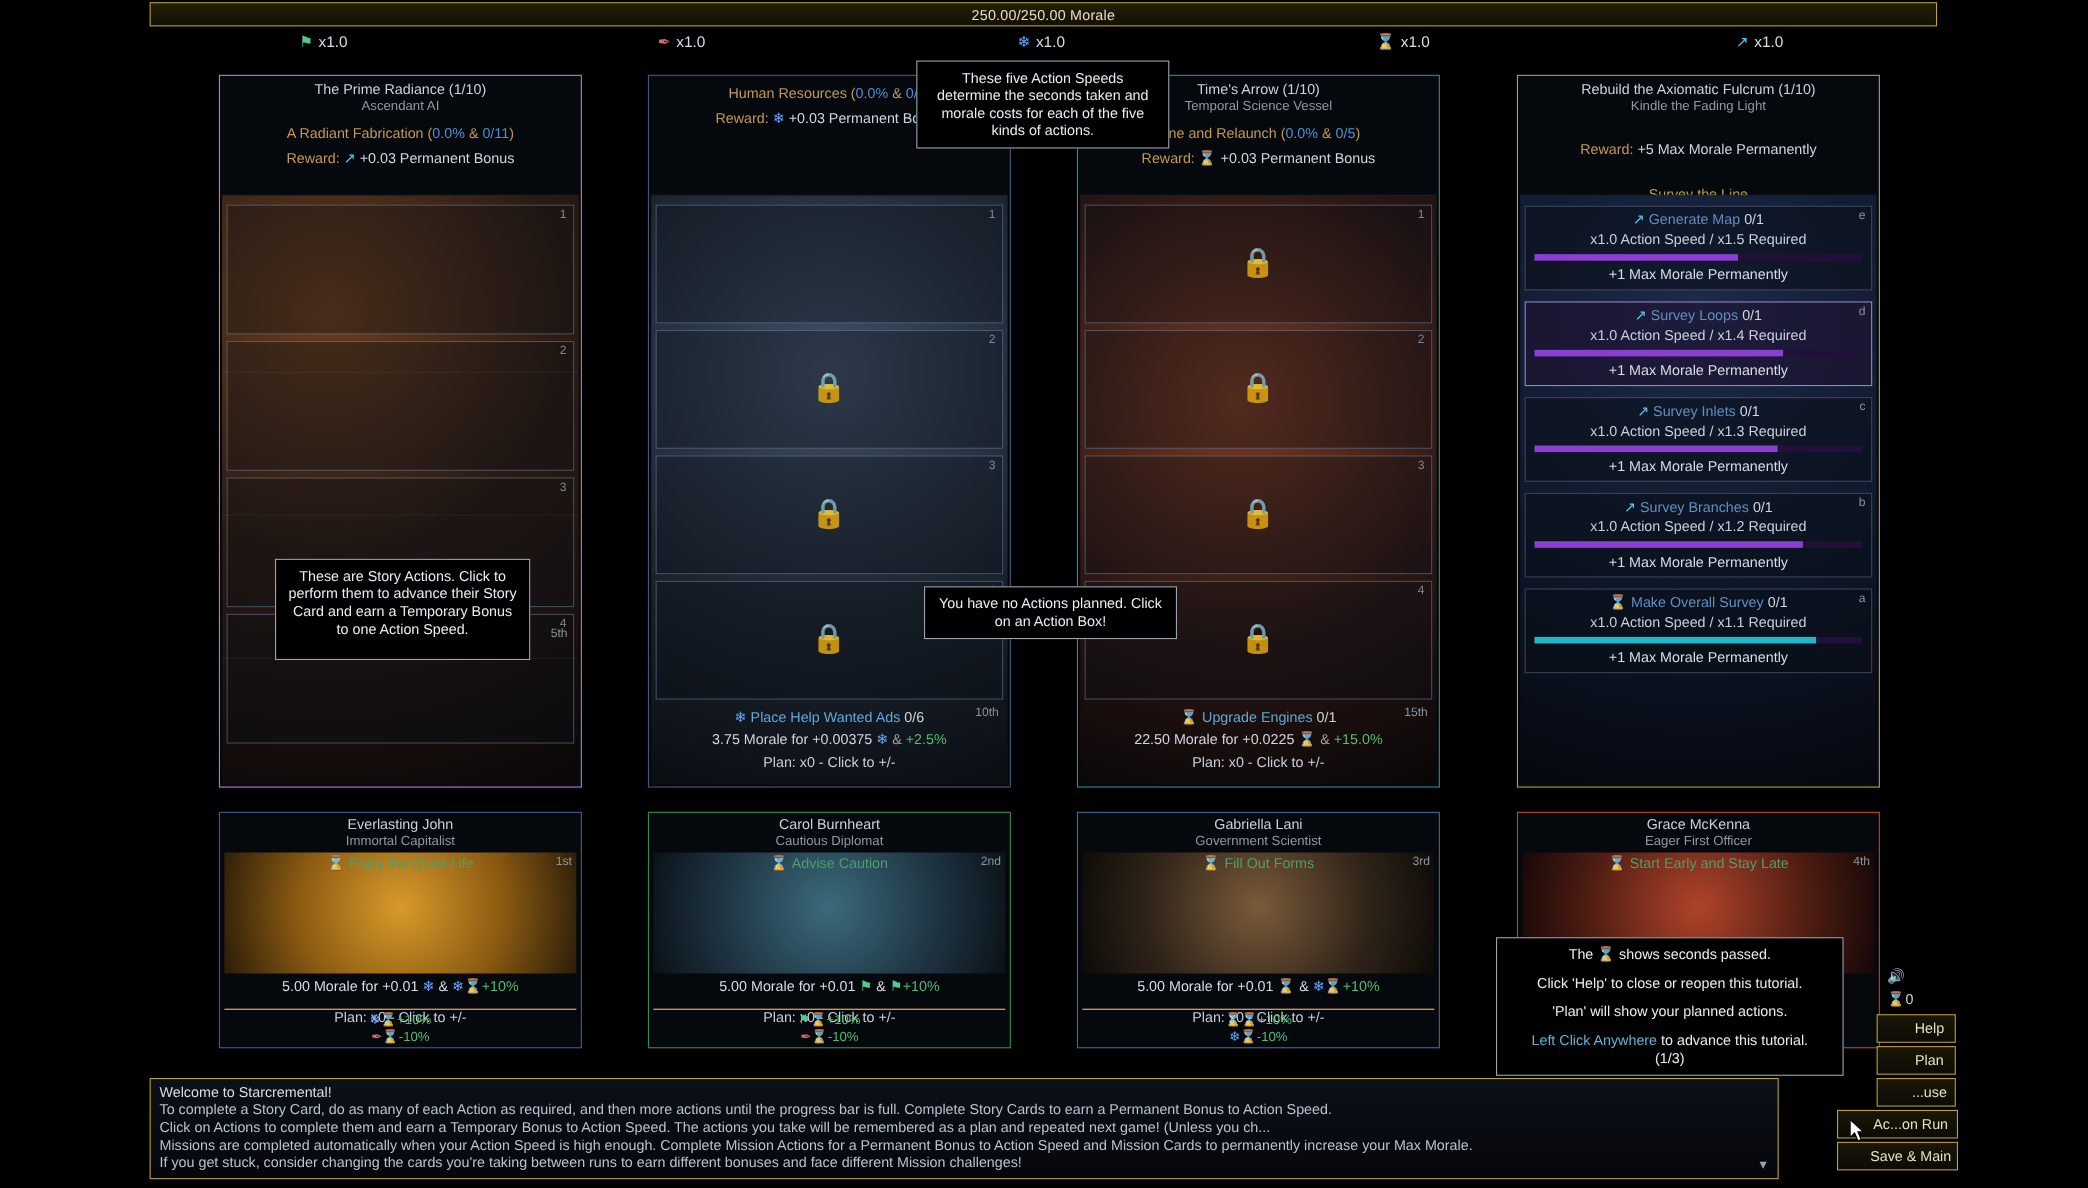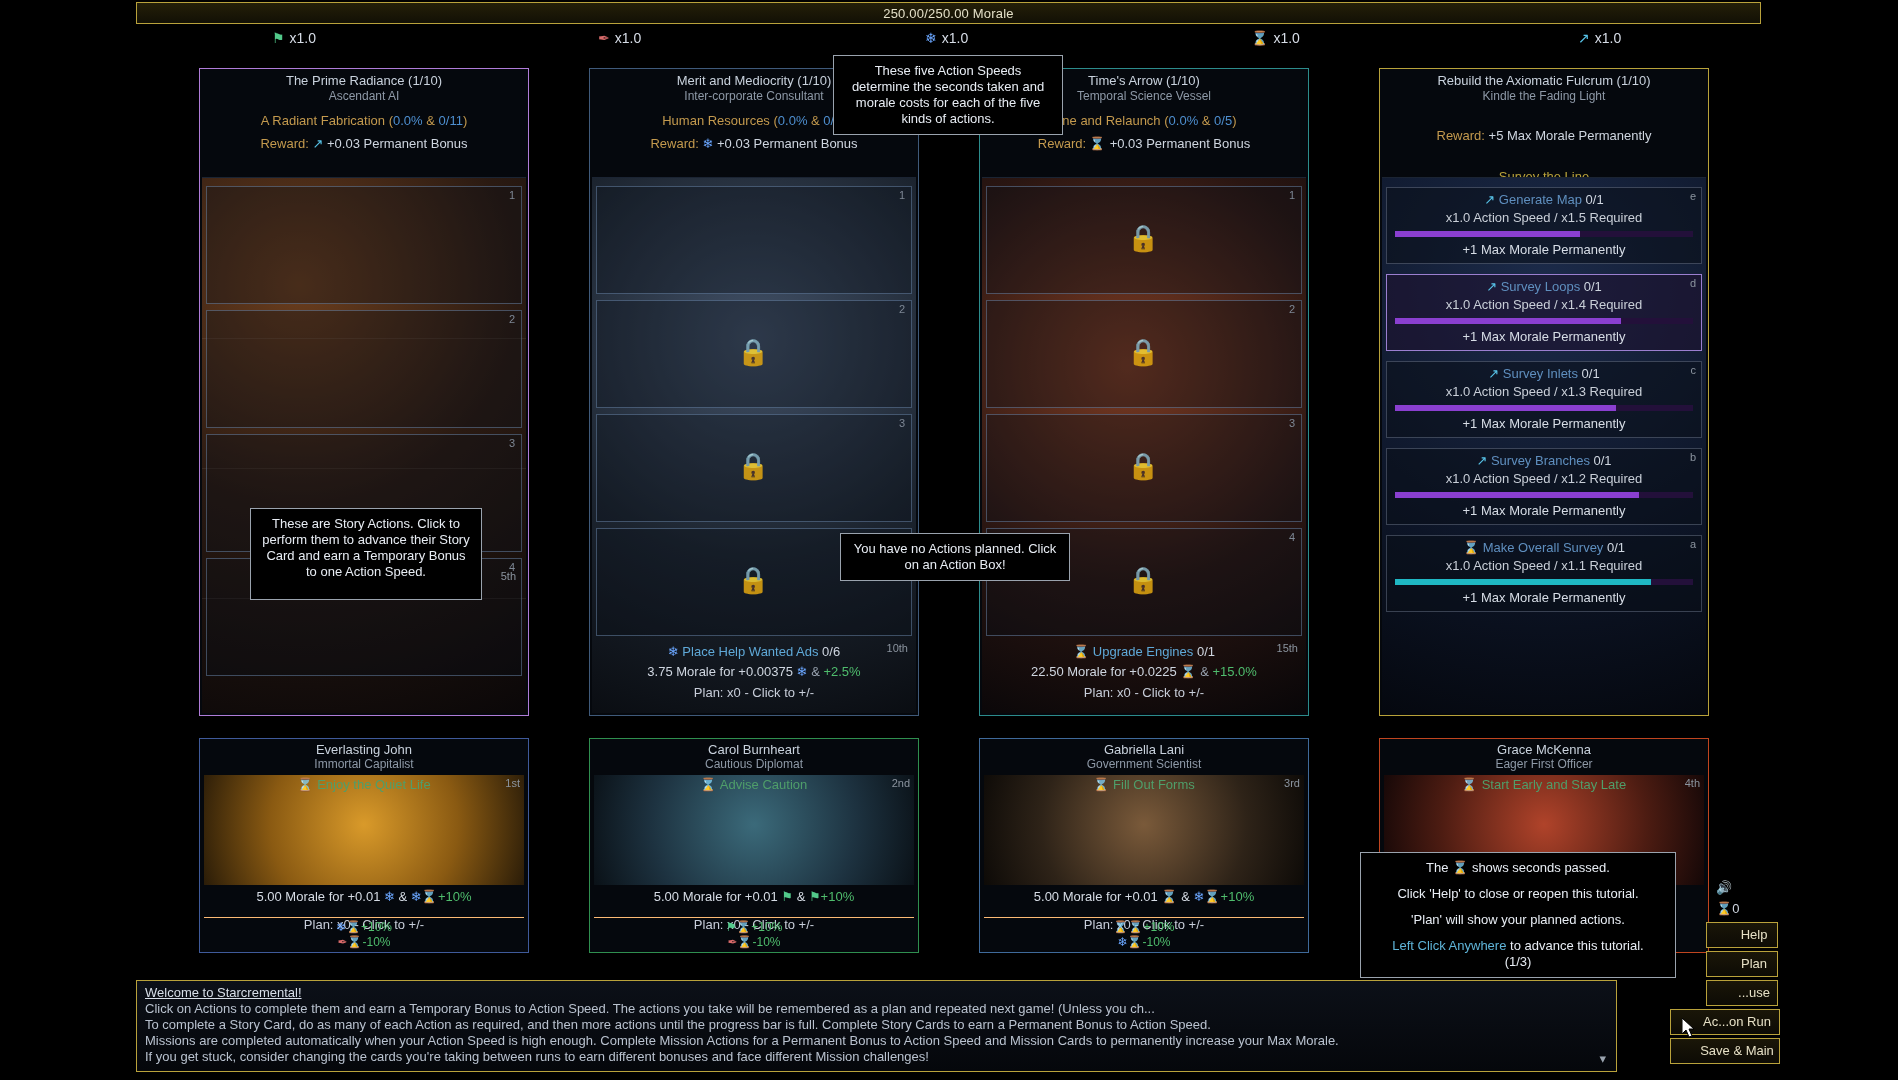--- a/index.html
+++ b/index.html
@@ -139,21 +139,21 @@
   .crew-bonus div { line-height:15px; }
   .plus { color:#4fbd6d; }
   .minus { color:#4fbd6d; }
 
   
   .log {
     position:absolute; left:136px; top:980px; width:1481px; height:92px;
     border:1px solid #b9a23b; background:linear-gradient(#0c1018,#05070b);
     padding:4px 8px; font-size:13px; color:#b9c2cf; line-height:16px;
   }
-  .log .hl { color:#d8dfe9;text-decoration:underline; }
+  .log .hl { color:#d8dfe9; }
   .log-caret { position:absolute; right:10px; bottom:4px; color:#9aa3ae; font-size:13px; }
 
   
   .side-btns { position:absolute; left:1700px; top:870px; width:72px; }
   .btn {
     display:block; width:72px; height:26px; margin-bottom:3px;
     border:1px solid #b9a23b; background:linear-gradient(#1a1608,#0d0b05);
     color:#e6e0c6; font-size:13px; line-height:24px; text-align:center;padding-left:24px;
   }
   .btn.wide { width:110px; }
@@ -239,24 +239,20 @@
           <span class="act-num">4</span>
         </div>
       <div class="act-row" style="top:392px">
         <span class="rank" style="right:6px;top:0">5th</span>
         <div class="act-cost"><span>3.</span></div>
       </div>
     </div>
   </div>
 
   <div class="card c2">
-    <div class="card-head">
-      <div class="card-title">Merit and Mediocrity (1/10)</div>
-      <div class="card-sub">Inter-corporate Consultant</div>
-    </div>
     <div class="card-goal">
       <span>Human Resources</span>
       (<span class="pct">0.0%</span>
       &amp; <span class="frac">0/6</span>)
     </div>
     <div class="card-reward">
       <span>Reward:</span>
       <span class="g-gear">❄</span>
       <span class="val">+0.03 Permanent Bonus</span>
     </div>
@@ -514,22 +510,22 @@
     </div>
     <div class="crew-ord">4th</div>
     <div class="crew-cost">
       <span>5.00 Morale for +0.01</span>
     </div>
     <div class="crew-plan"><span>Plan: x0 - Click to +/-</span></div>
   </div>
 
   <div class="log">
     <div class="hl">Welcome to Starcremental!</div>
+    <div>To complete a Story Card, do as many of each Action as required, and then more actions until the progress bar is full.  Complete Story Cards to earn a Permanent Bonus to Action Speed.</div>
     <div>Click on Actions to complete them and earn a Temporary Bonus to Action Speed.  The actions you take will be remembered as a plan and repeated next game!  (Unless you ch...</div>
-    <div>To complete a Story Card, do as many of each Action as required, and then more actions until the progress bar is full.  Complete Story Cards to earn a Permanent Bonus to Action Speed.</div>
     <div>Missions are completed automatically when your Action Speed is high enough.  Complete Mission Actions for a Permanent Bonus to Action Speed and Mission Cards to permanently increase your Max Morale.</div>
     <div>If you get stuck, consider changing the cards you're taking between runs to earn different bonuses and face different Mission challenges!</div>
     <div class="log-caret">▾</div>
   </div>
 
   <div class="sound-icons">
     <div>🔊</div>
     <div>⌛<span>0</span></div>
   </div>
   <div class="side-btns" style="left:1706px; top:922px;">

